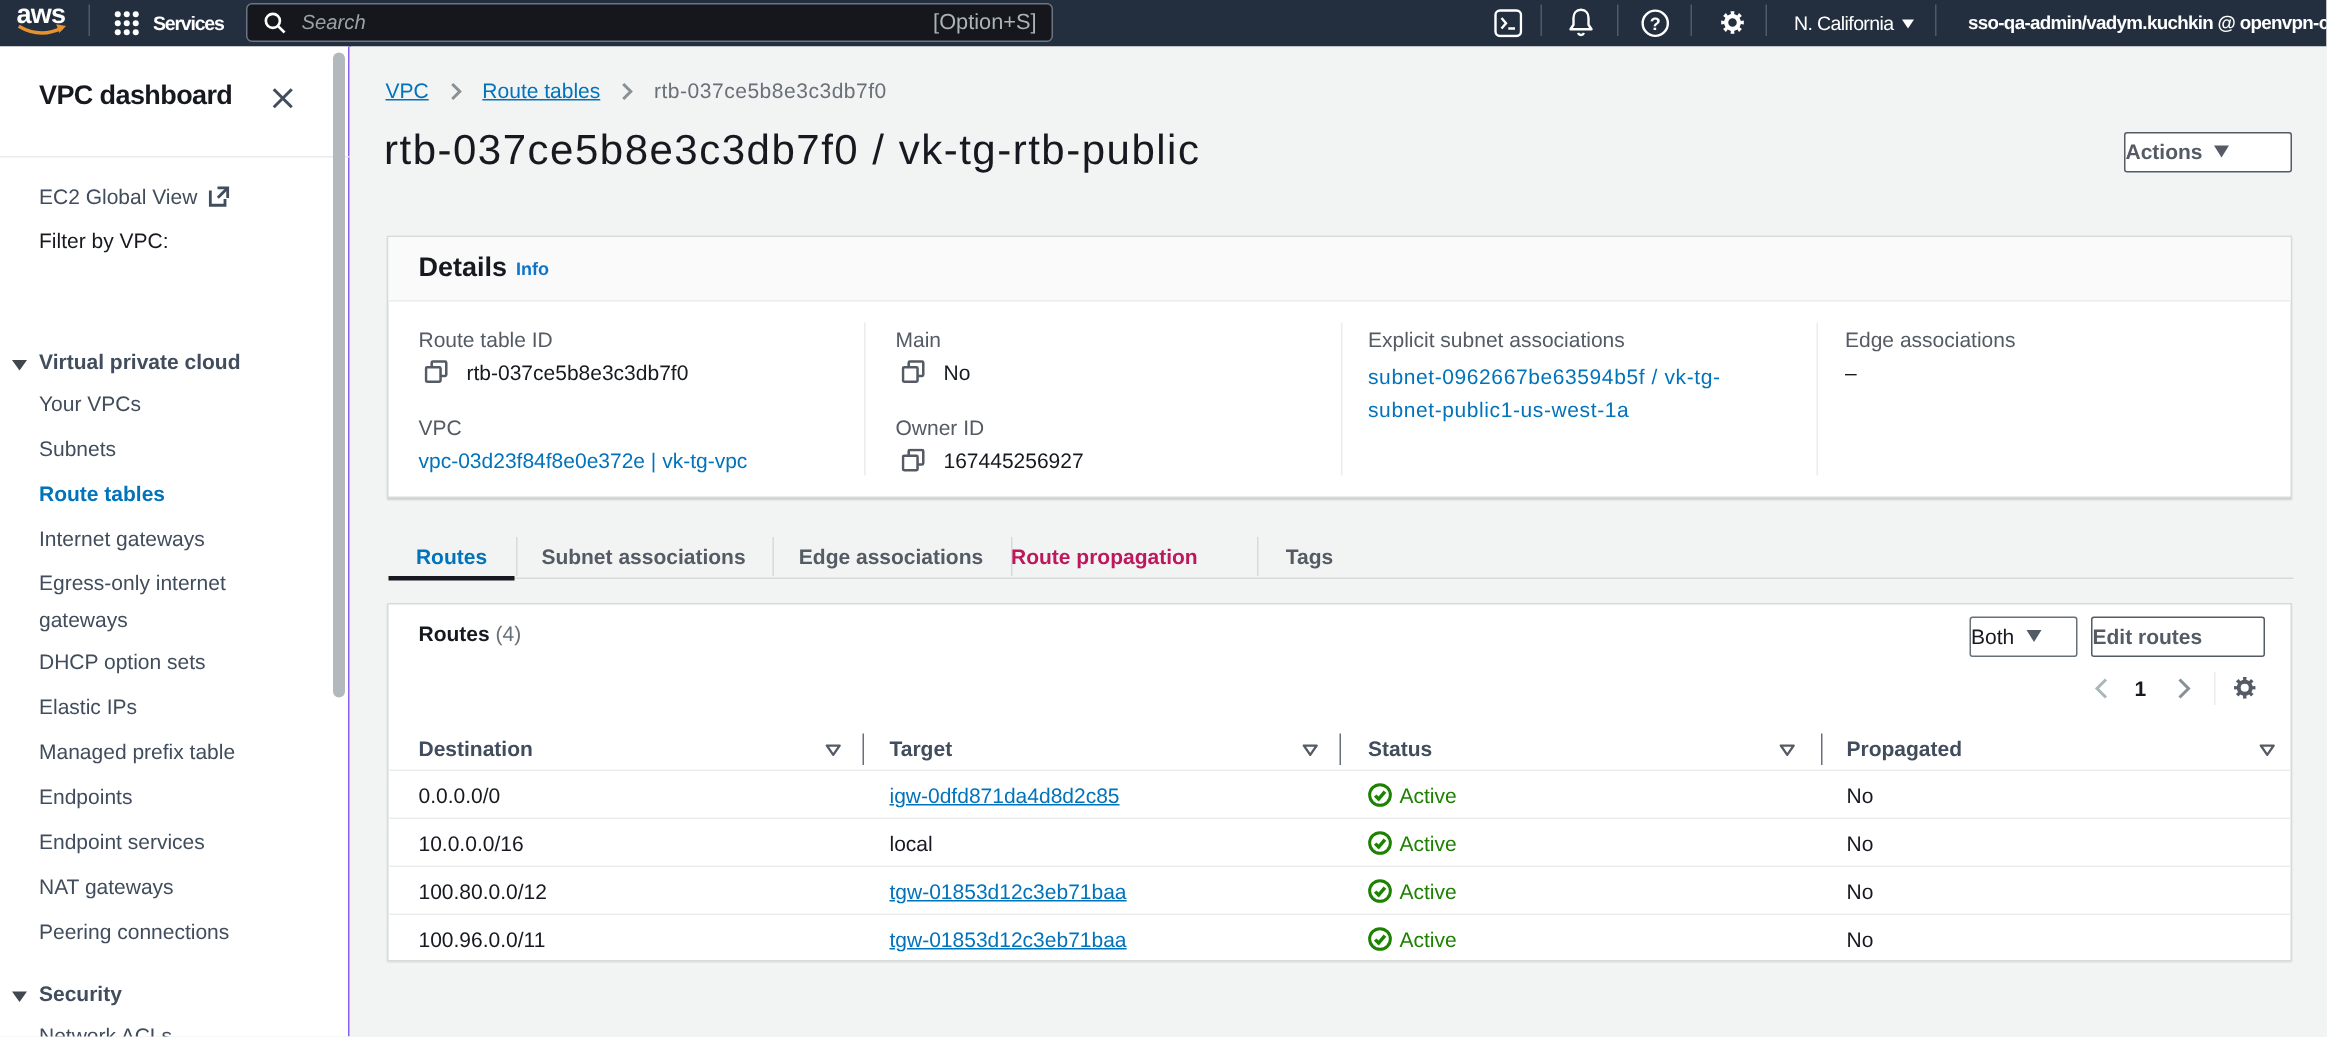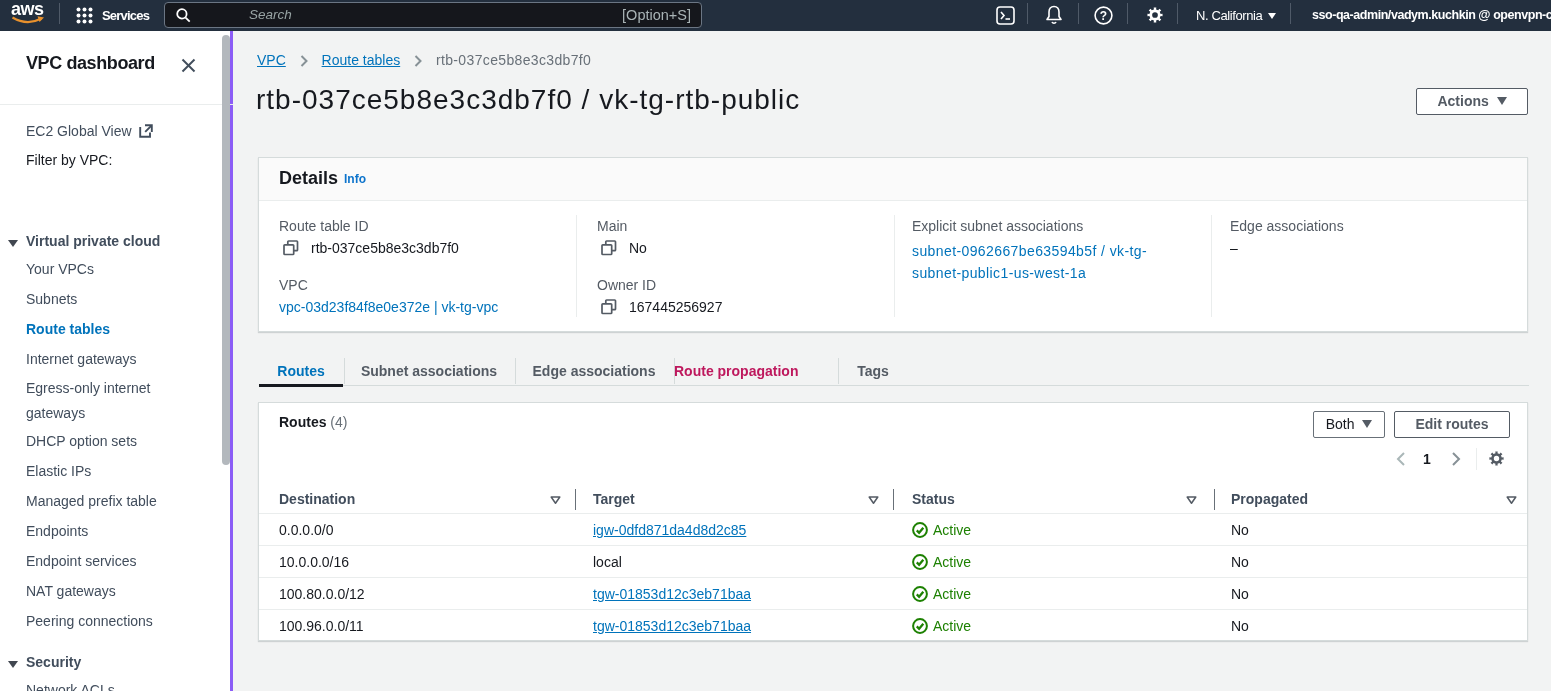--- a/index.html
+++ b/index.html
@@ -5,38 +5,38 @@
 * { margin:0; padding:0; box-sizing:border-box; }
 html,body { width:1551px; height:691px; overflow:hidden; }
 body { font-family:"Liberation Sans", sans-serif; background:#f2f3f3; position:relative; font-size:14px; color:#16191f; }
 .abs { position:absolute; }
 
 
 #topbar { position:absolute; left:0; top:0; width:1551px; height:31px; background:#232f3e; }
 #topbar .vdiv { position:absolute; top:3px; width:1px; height:21px; background:#4f5a68; }
 .tb-txt { color:#ffffff; font-size:13.5px; }
 #searchbox { position:absolute; left:164px; top:2px; width:538px; height:26px; background:#15171c; border:1px solid #6b7684; border-radius:4px; }
-#searchbox .ph { position:absolute; left:36px; top:4px; font-style:italic; color:#98a4a4; font-size:13.5px;margin-left:48px; }
+#searchbox .ph { position:absolute; left:36px; top:4px; font-style:italic; color:#98a4a4; font-size:13.5px; }
 #searchbox .opt { position:absolute; right:10px; top:4px; color:#a9b4b6; font-size:14.5px; }
 
 
-#sidebar { position:absolute; left:0; top:31px; width:233px; height:660px; background:#ffffff; border-right:3px solid #8b5cf6; }
+#sidebar { position:absolute; left:0; top:31px; width:233px; height:660px; background:#ffffff; border-right:1px solid #8b5cf6; }
 #sb-thumb { position:absolute; left:222px; top:4px; width:8px; height:430px; background:#b3b8bd; border-radius:4px; }
 .navitem { position:absolute; left:26px; font-size:14px; color:#414d5c; }
 .sechead { position:absolute; left:26px; font-size:14px; font-weight:bold; color:#414d5c; }
 .tri-dn { display:inline-block; width:0; height:0; border-left:5px solid transparent; border-right:5px solid transparent; border-top:7px solid #414750; }
 
 
 #main { position:absolute; left:234px; top:31px; width:1317px; height:660px; background:#f2f3f3; }
 .bc-link { color:#0073bb; text-decoration:underline; }
 .card { position:absolute; background:#ffffff; border:1px solid #d5dbdb; box-shadow:0 1px 1px 0 rgba(0,28,36,0.15); }
 .lbl { color:#545b64; font-size:14px; }
 .val { color:#16191f; font-size:14px; }
 .blue { color:#0073bb; }
-.btn { position:absolute; background:#fff; border:1px solid #545b64; border-radius:2px; font-weight:bold; color:#545b64; font-size:14px; text-align:center; }
+.btn { position:absolute; background:#fff; border:1px solid #545b64; border-radius:2px; font-weight:bold; color:#545b64; font-size:14px; text-align:left; }
 .caret { display:inline-block; width:0; height:0; border-left:5.5px solid transparent; border-right:5.5px solid transparent; border-top:8px solid #545b64; vertical-align:middle; }
 </style>
 </head>
 <body>
 
 <div id="topbar">
   <svg class="abs" style="left:11px;top:3px" width="36" height="24" viewBox="0 0 36 24">
     <text x="0" y="12" fill="#ffffff" font-family="Liberation Sans" font-size="18" font-weight="bold" letter-spacing="-0.5">aws</text>
     <path d="M1.5 14.5 Q 16 23 30.5 15.5" fill="none" stroke="#e8912d" stroke-width="2.2"></path>
     <path d="M26.5 13.2 L33 14.4 L28.5 19 Z" fill="#e8912d"></path>

